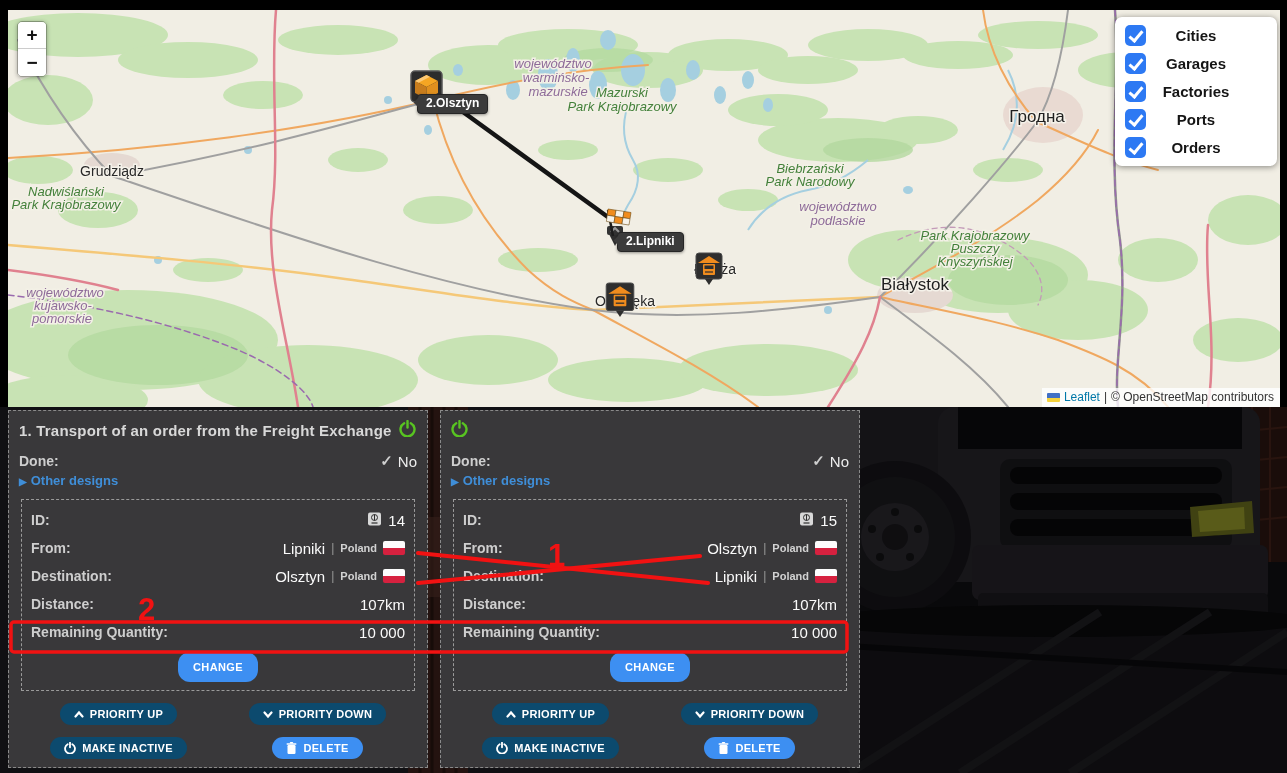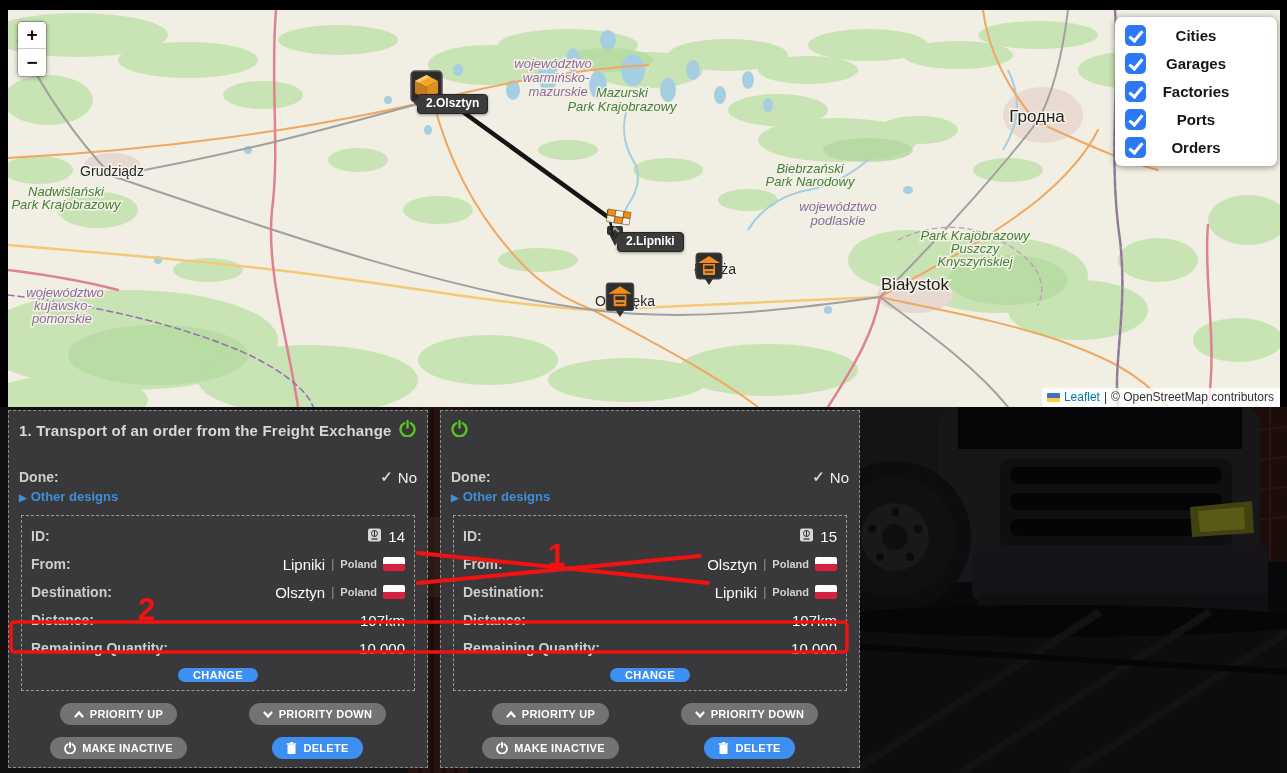--- a/index.html
+++ b/index.html
@@ -33,38 +33,38 @@
     padding:1px 8px 3px;border-radius:4px;white-space:nowrap;border:1px solid #262626;box-shadow:0 1px 3px rgba(0,0,0,.4);}
   .tooltip::before{content:'';position:absolute;left:-3px;top:4px;width:7px;height:7px;background:#3b3b3b;transform:rotate(45deg);}
   
   .bottom{position:absolute;left:0;top:407px;width:1287px;height:366px;background:#0b0b0d;}
   .truck-bg{position:absolute;left:0;top:0;}
   .card{position:absolute;top:3px;width:420px;height:358px;background:#39383a;border:1px dashed #8a8a8a;
     box-sizing:border-box;padding:8px 10px;z-index:2;}
   .card1{left:8px}.card2{left:440px}
   .title-row{display:flex;align-items:center;gap:7px;height:22px;}
   .card-title{font-size:15px;font-weight:bold;color:#d8d8d8;letter-spacing:.2px;}
-  .done-row{display:flex;justify-content:space-between;align-items:center;margin-top:24px;height:24px;}
+  .done-row{display:flex;justify-content:space-between;align-items:center;margin-top:8px;height:24px;}
   .lbl{font-size:14px;font-weight:bold;color:#cecece;}
   .done-val{display:flex;align-items:center;gap:5px;font-size:15px;color:#ededed;}
   .check-icon{color:#cfcfcf;font-size:15px;font-weight:bold;}
   .other-designs{margin-top:0;height:18px;text-align:left;color:#3f8ed8;font-size:13px;font-weight:bold;cursor:pointer;}
   .other-designs .tri{font-size:10px;margin-right:4px;}
   .details{margin:8px 2px 0;border:1px dashed #9a9a9a;padding:6px 0 8px;}
   .drow{display:flex;justify-content:space-between;align-items:center;height:28px;padding:0 9px;}
   .dval{display:flex;align-items:center;gap:6px;font-size:15px;color:#fafafa;}
   .country{font-size:11px;font-weight:bold;color:#d2d2d2;}
   .csep{font-size:12px;color:#999;}
   .flag-pl{display:inline-block;width:22px;height:14px;border-radius:2px;
     background:linear-gradient(#fdfdfd 0 50%,#d6213f 50% 100%);box-shadow:0 0 0 1px rgba(60,60,60,.5);}
   .btn{border:none;border-radius:12px;color:#fff;font-weight:bold;font-family:"Liberation Sans",sans-serif;
     display:inline-flex;align-items:center;gap:6px;cursor:pointer;}
   .btn-blue{background:#3d8ff2;}
-  .btn-red{background:#737373;}
-  .change-btn{display:flex;margin:6px auto 0;height:14px;padding:0 15px;font-size:11px;letter-spacing:.4px;}
+  .btn-red{background:#0c4a6e;}
+  .change-btn{display:flex;margin:6px auto 0;height:30px;padding:0 15px;font-size:11px;letter-spacing:.4px;}
   .btn-grid{display:grid;grid-template-columns:1fr 1fr;justify-items:center;row-gap:12px;margin-top:12px;}
   .pill{height:22px;padding:0 14px;font-size:11px;letter-spacing:.3px;}
   .bicon{display:inline-flex;align-items:center;}
   
   .annot{position:absolute;left:0;top:0;z-index:50;pointer-events:none;}
 </style>
 </head>
 <body>
 
 <div class="map">

